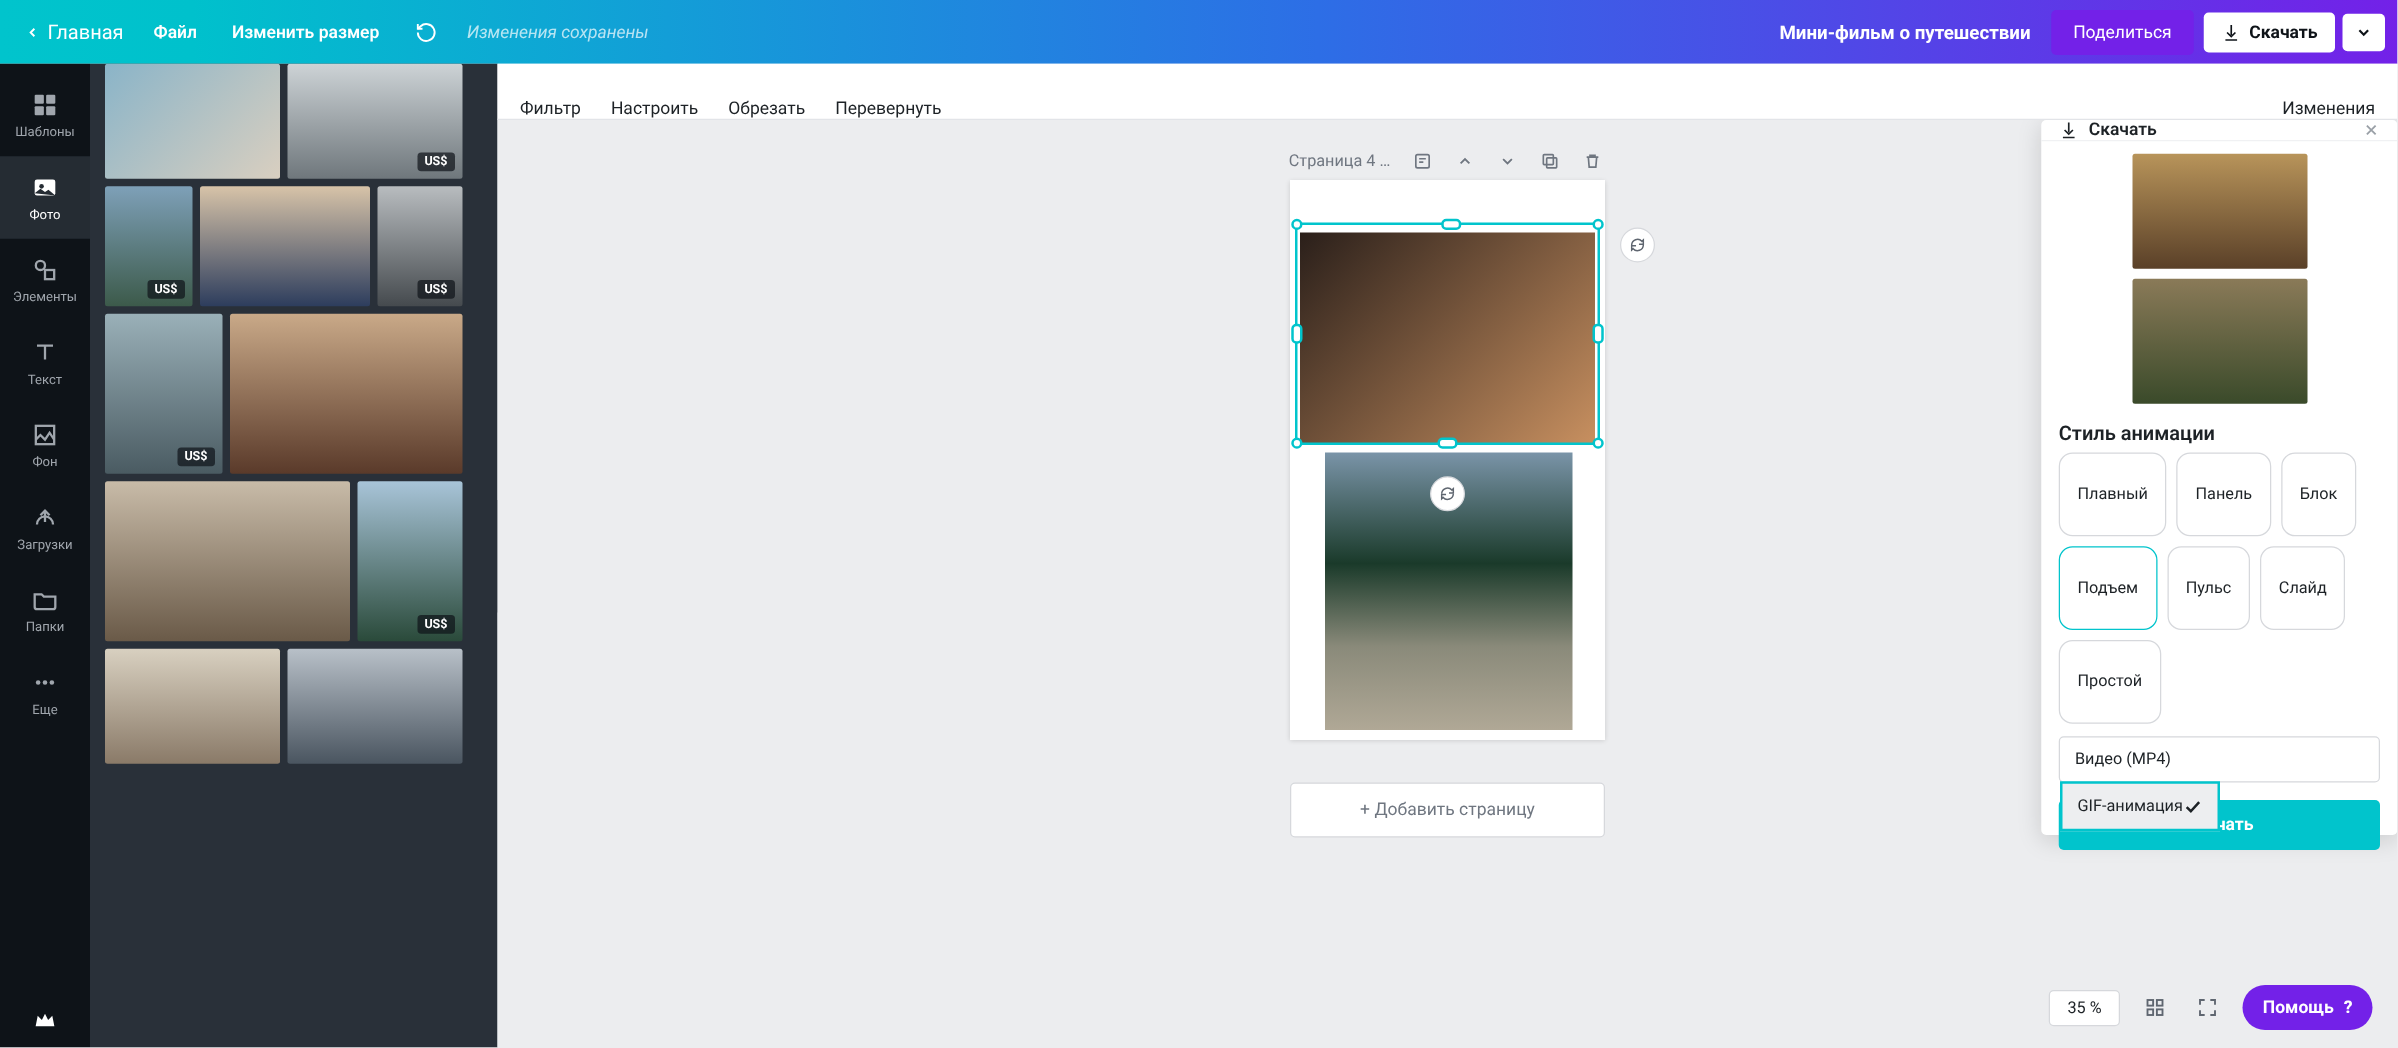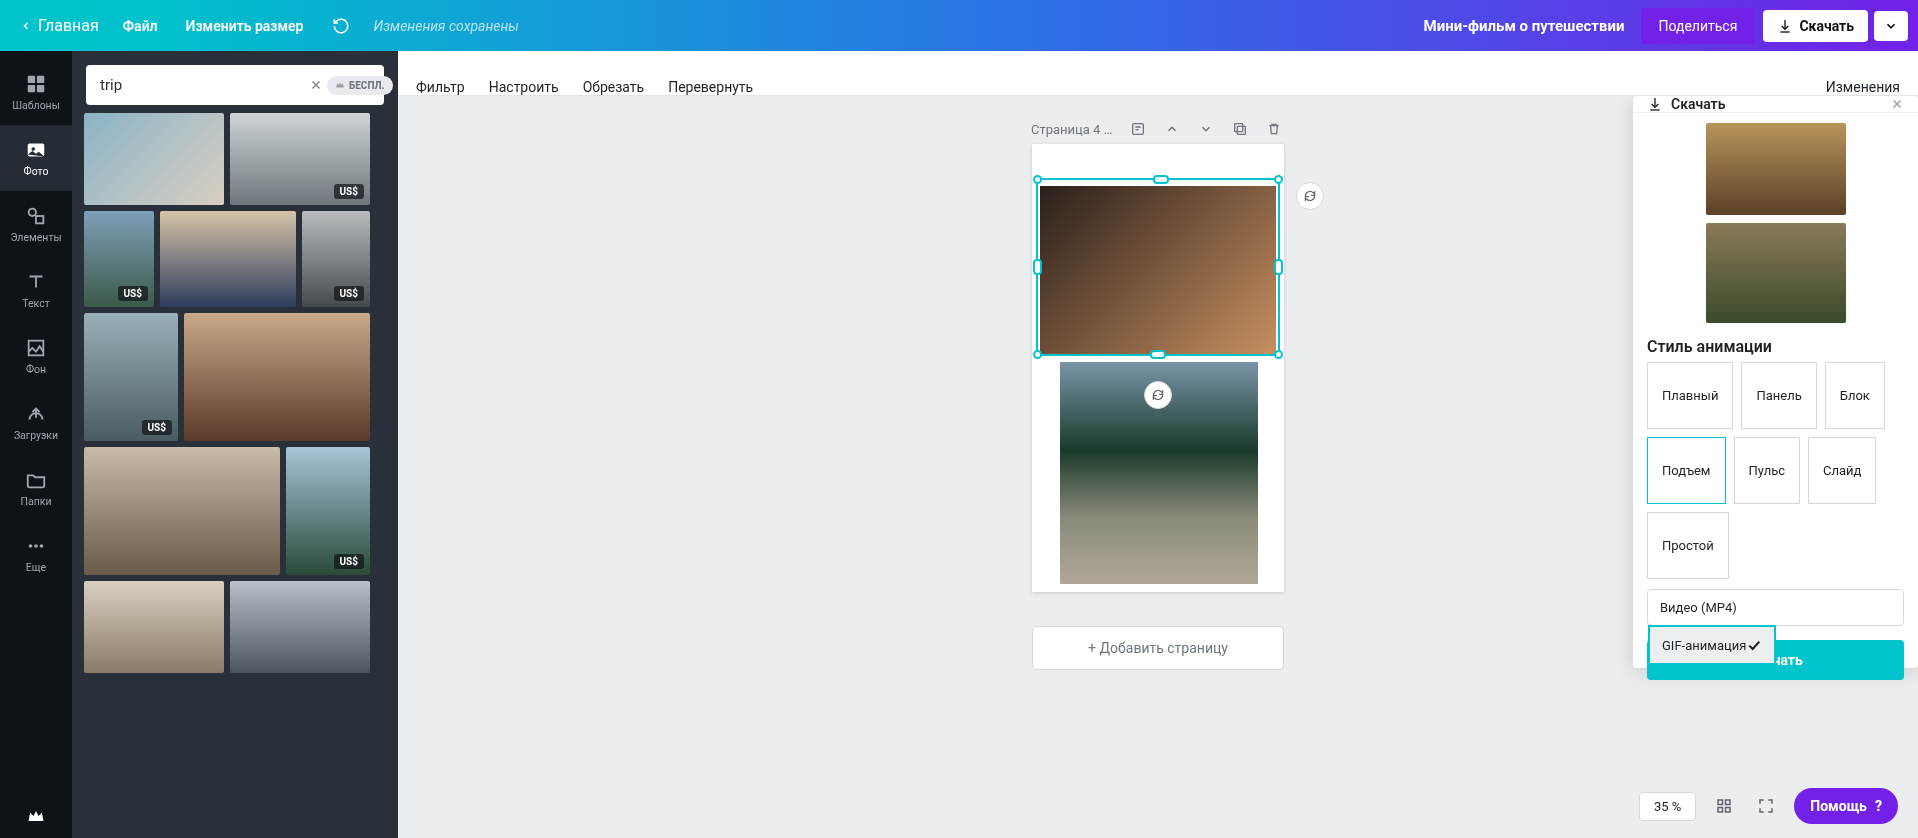--- a/index.html
+++ b/index.html
@@ -55,21 +55,21 @@
 .help { background:#7321e8; color:#fff; padding:10px 16px; border-radius:20px; font-weight:700; font-size:14px; display:flex; align-items:center; gap:8px; cursor:pointer; }
 
 .popover { position:absolute; top:0; right:0; width:285px; height:572px; background:#fff; box-shadow:0 4px 20px rgba(0,0,0,.15); border-radius:4px; padding:0; display:flex; flex-direction:column; }
 .popover .hdr { height:44px; display:flex; align-items:center; padding:0 14px; border-bottom:1px solid #f0f1f3; }
 .popover .hdr .txt { font-weight:600; font-size:14px; color:#1d2226; }
 .popover .hdr .close { margin-left:auto; color:#9aa0a7; cursor:pointer; }
 .popover .preview { padding:10px 14px 4px; display:flex; flex-direction:column; align-items:center; gap:8px; }
 .popover .preview .pimg { width:140px; border-radius:2px; }
 .popover .section-title { padding:10px 14px 6px; font-size:16px; font-weight:600; color:#1d2226; }
 .popover .styles { padding:0 14px; display:flex; flex-wrap:wrap; gap:8px; }
-.popover .style-btn { border:1px solid #d6d8dc; border-radius:0; padding:25px 14px; font-size:13px; color:#1d2226; background:#fff; cursor:pointer; }
+.popover .style-btn { border:1px solid #d6d8dc; border-radius:11px; padding:25px 14px; font-size:13px; color:#1d2226; background:#fff; cursor:pointer; }
 .popover .style-btn.active { border-color:#01c4cc; }
 .popover .dropdown { margin:10px 14px 0; border:1px solid #d6d8dc; border-radius:4px; background:#fff; }
 .popover .dropdown .opt { padding:10px 12px; font-size:13px; color:#1d2226; display:flex; align-items:center; cursor:pointer; }
 .popover .dropdown .opt.sel { background:#edeef0; }
 .popover .dropdown .opt .chk { margin-left:auto; }
 .popover .dlbtn { margin:14px; background:#01c4cc; color:#fff; text-align:center; padding:12px; border-radius:4px; font-weight:700; font-size:14px; cursor:pointer; }
 
 svg { display:block; }
 </style>
 </head>
@@ -172,38 +172,20 @@
       <span>Еще</span>
     </div>
     <div class="crown">
       <svg width="20" height="20" viewBox="0 0 24 24" fill="currentColor">
           <path d="M3 18h18l-2-10-4 4-3-6-3 6-4-4z"></path>
         </svg>
     </div>
   </div>
 
   <div class="sidepanel">
-    <div class="search">
-      <svg width="18" height="18" viewBox="0 0 24 24" fill="none" stroke="#6f7680" stroke-width="2.5">
-          <circle cx="11" cy="11" r="7"></circle>
-          <path d="M21 21l-4-4"></path>
-        </svg>
-      <input value="trip" style="">
-      <span class="clear">
-        <svg width="14" height="14" viewBox="0 0 24 24" fill="none" stroke="#888" stroke-width="2.5">
-            <path d="M6 6l12 12M18 6L6 18"></path>
-          </svg>
-      </span>
-      <span class="pill">
-        <svg width="10" height="10" viewBox="0 0 24 24" fill="#9aa0a7">
-            <path d="M3 18h18l-2-10-4 4-3-6-3 6-4-4z"></path>
-          </svg>
-        <span>БЕСПЛ.</span>
-      </span>
-    </div>
 
     <div class="gallery">
       <div class="grow">
         <div class="thumb" style="width:140px;height:92px;background:linear-gradient(135deg,#8ab4c8,#d9cfc0);"></div>
         <div class="thumb" style="width:140px;height:92px;background:linear-gradient(#cdd3d6,#6f777c);">
             <span class="badge">US$</span>
           </div>
       </div>
       <div class="grow">
         <div class="thumb" style="width:70px;height:96px;background:linear-gradient(#7ea0b8,#3c5a4a);">

